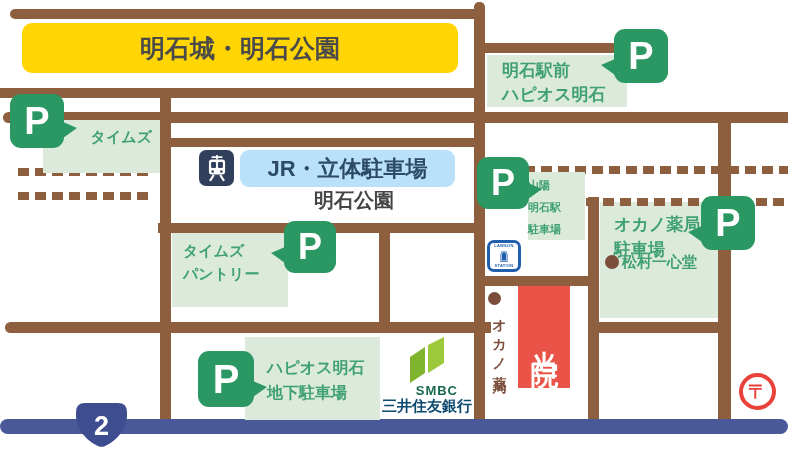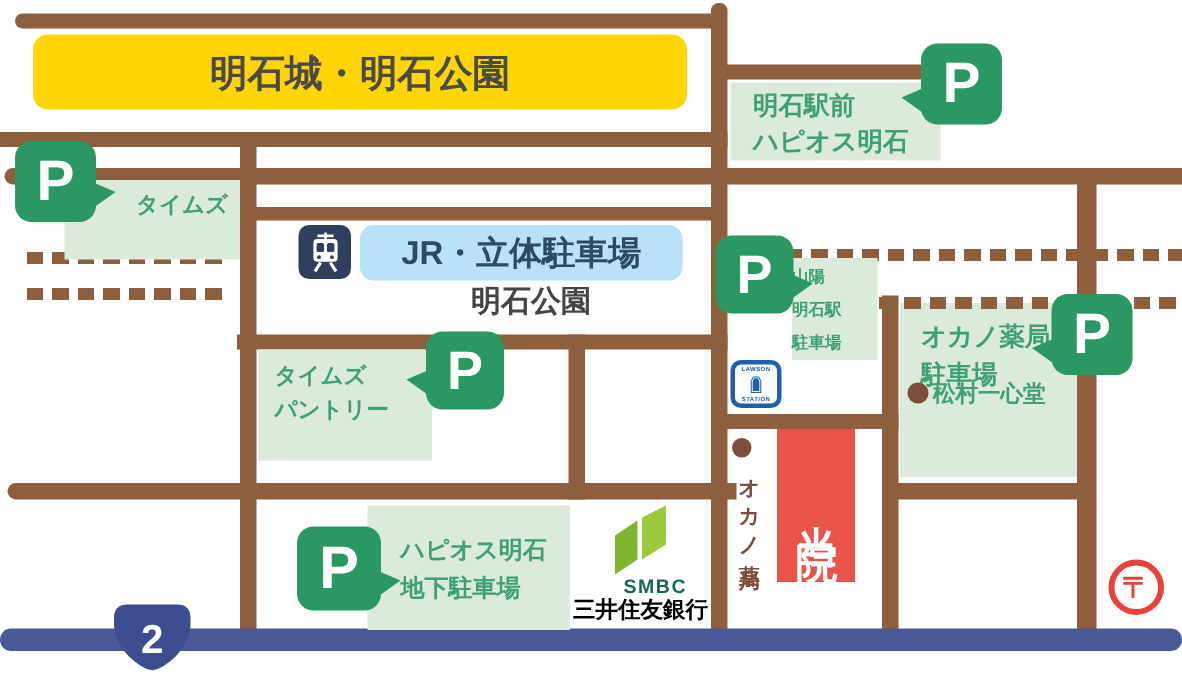--- a/index.html
+++ b/index.html
@@ -35,21 +35,21 @@
   .okano{position:absolute;left:491px;top:309px;font-size:14px;font-weight:600;color:#7B4E3B;
          letter-spacing:3px;}
   .lawson{position:absolute;left:487px;top:240px;width:34px;height:32px;background:#fff;
           border:3px solid #1F5FAD;border-radius:7px;box-sizing:border-box;
           display:flex;flex-direction:column;align-items:center;justify-content:space-between;
           padding:1px 0;color:#1F5FAD;font-weight:700;}
   .lawson .t{font-size:4px;line-height:4px;letter-spacing:0.3px;}
   .smbc-txt{position:absolute;left:396px;top:383px;width:62px;text-align:right;
             font-size:13px;font-weight:600;color:#17694F;letter-spacing:1px;}
   .bank-name{position:absolute;left:377px;top:397px;width:100px;text-align:center;
-             font-size:15px;font-weight:600;color:#000000;white-space:nowrap;}
+             font-size:15px;font-weight:600;color:#0c4a6e;white-space:nowrap;}
   .post{position:absolute;left:739px;top:373px;width:37px;height:37px;border-radius:50%;
         border:4px solid #E8423A;box-sizing:border-box;background:#fff;color:#E8423A;
         display:flex;align-items:center;justify-content:center;font-size:19px;font-weight:700;}
   .mats{position:absolute;left:622px;top:253px;font-size:15px;font-weight:600;color:#3FA173;white-space:nowrap;text-align:center;}
 </style>
 </head>
 <body>
 
 <div id="map">
 

